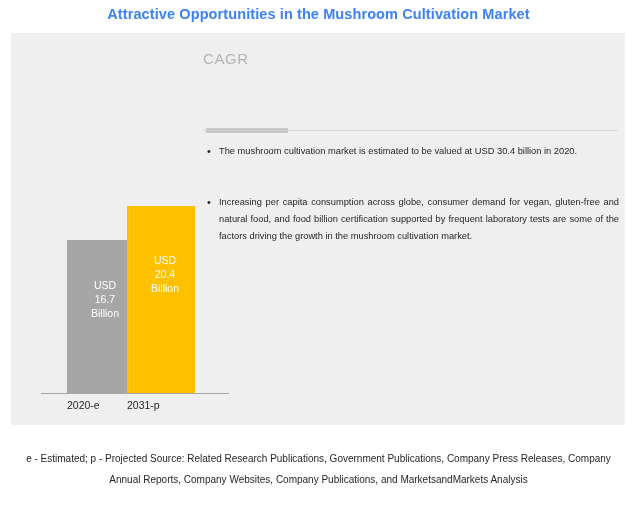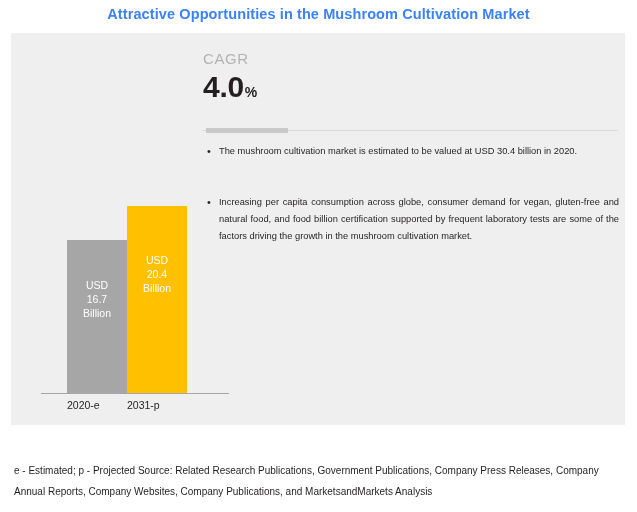--- a/index.html
+++ b/index.html
@@ -134,20 +134,21 @@
     width: 190px;
     height: 230px;
   }
   .bar {
     position: absolute;
     bottom: 0;
     width: 60px;
     display: flex;
     align-items: center;
     justify-content: center;
+    padding-left: 8px;
   }
   #bar-2020 {
     left: 37px;
     height: 153px;
     background: #a6a6a6;
   }
   #bar-2025 {
     left: 97px;
     height: 187px;
     background: #ffc000;
@@ -182,40 +183,37 @@
     text-align: left;
     font-size: 10.5px;
     color: #231f20;
   }
   #tick-2020 { margin-left: 37px; }
 
   
   #footer {
     position: absolute;
     left: 14px;
-    top: 460px;
+    top: 448px;
     width: 609px;
+    text-align: center;
     font-size: 10px;
     line-height: 21px;
     color: #231f20;
   }
 </style>
 </head>
 <body>
 
 <div id="page-title">Attractive Opportunities in the Mushroom Cultivation Market</div>
 
 <div id="panel">
 
   <div id="cagr-block">
     <div id="cagr-label">CAGR</div>
-    <div id="cagr-value-row">
-      <span id="cagr-value">4.0</span>
-      <span id="cagr-unit">%</span>
-    </div>
   </div>
 
   <div id="divider-wrap">
     <div id="divider-thin"></div>
     <div id="divider-thick"></div>
   </div>
 
   <div id="bullets">
     <div class="bullet">
       <span class="bullet-marker">•</span>

